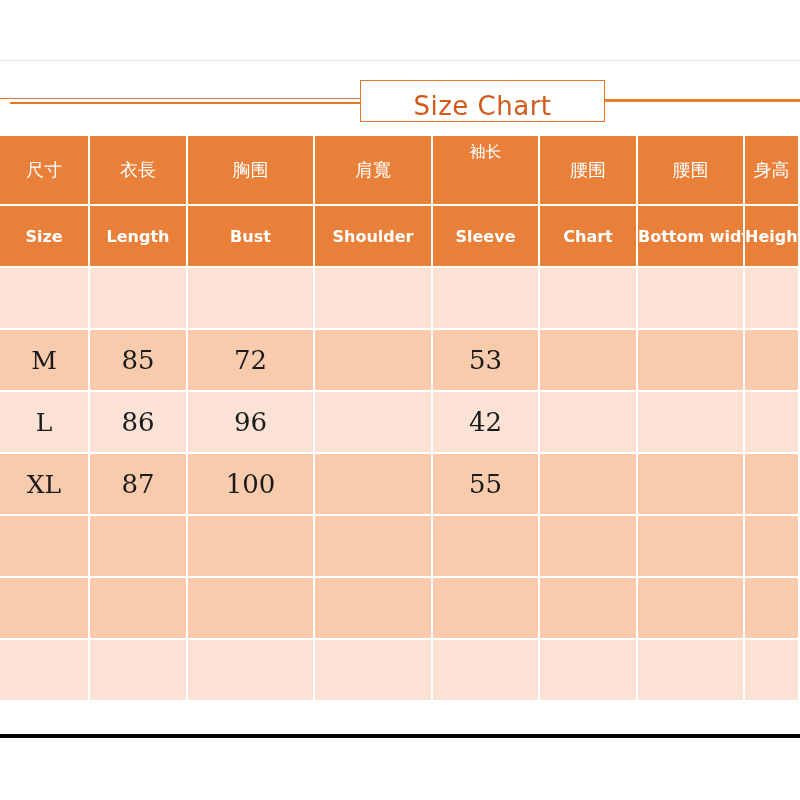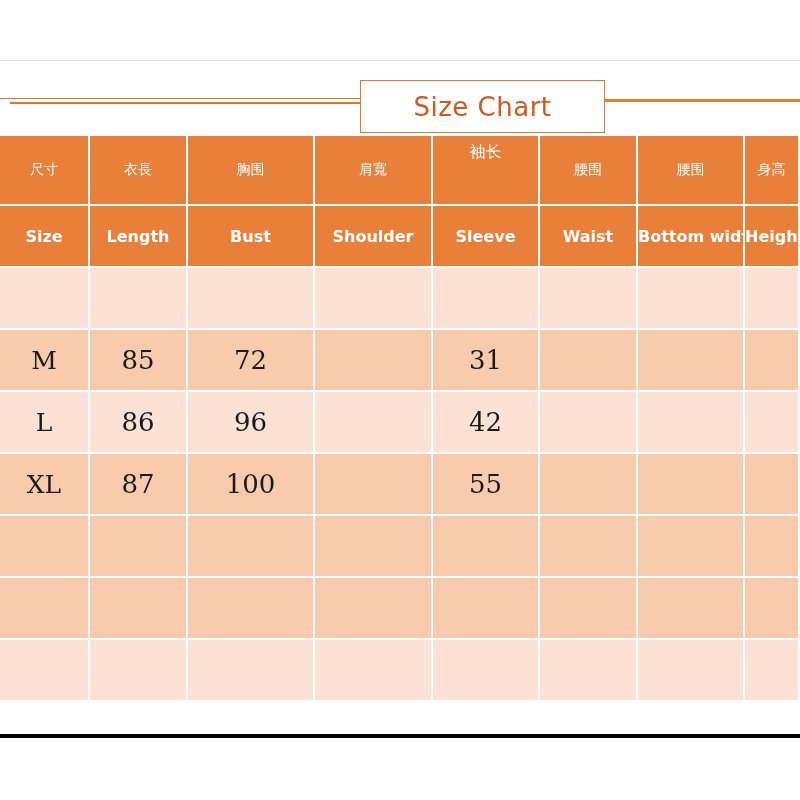--- a/index.html
+++ b/index.html
@@ -64,26 +64,26 @@
     top: 38px;
     width: 196px;
     height: 3px;
     background: #e8822f;
   }
   .title-box {
     position: absolute;
     left: 360px;
     top: 19px;
     width: 245px;
-    height: 53px;
+    height: 42px;
     box-sizing: border-box;
     border: 1.5px solid #e2762a;
     background: #ffffff;
     display: flex;
-    align-items: center;
+    align-items: flex-end;
     justify-content: center;
   }
   .title-text {
     color: #d3591b;
     font-size: 26px;
     font-family: "DejaVu Sans", sans-serif;
     letter-spacing: 0.5px;
     white-space: nowrap;
   }
 
@@ -124,21 +124,21 @@
   col.c6 { width: 107px; }
   col.c7 { width: 55px; }
 
   
   tr.head-cn td, tr.head-en td {
     background: #E8803A;
     color: #ffffff;
   }
   tr.head-cn td {
     height: 62px;
-    font-size: 14px;
+    font-size: 18px;
     font-family: "DejaVu Sans", sans-serif;
     vertical-align: middle;
   }
   tr.head-cn td.raised {
     vertical-align: top;
     padding-top: 6px;
     font-size: 16px;
     margin-left: 8px;
   }
   tr.head-en td {
@@ -200,42 +200,42 @@
           <td>腰围</td>
           <td>腰围</td>
           <td>身高</td>
         </tr>
         <tr class="head-en">
           <td>Size</td>
           <td>Length</td>
           <td>Bust</td>
           <td>Shoulder</td>
           <td>Sleeve</td>
-          <td>Waist</td>
+          <td>Chart</td>
           <td>Bottom width</td>
           <td>Height</td>
         </tr>
 
         <tr class="data shade-light">
           <td class="sz"></td>
           <td></td>
           <td></td>
           <td></td>
           <td></td>
           <td></td>
           <td></td>
           <td></td>
         </tr>
 
         <tr class="data shade-dark">
           <td class="sz">M</td>
           <td>85</td>
           <td>72</td>
           <td></td>
-          <td>31</td>
+          <td>53</td>
           <td></td>
           <td></td>
           <td></td>
         </tr>
 
         <tr class="data shade-light">
           <td class="sz">L</td>
           <td>86</td>
           <td>96</td>
           <td></td>

